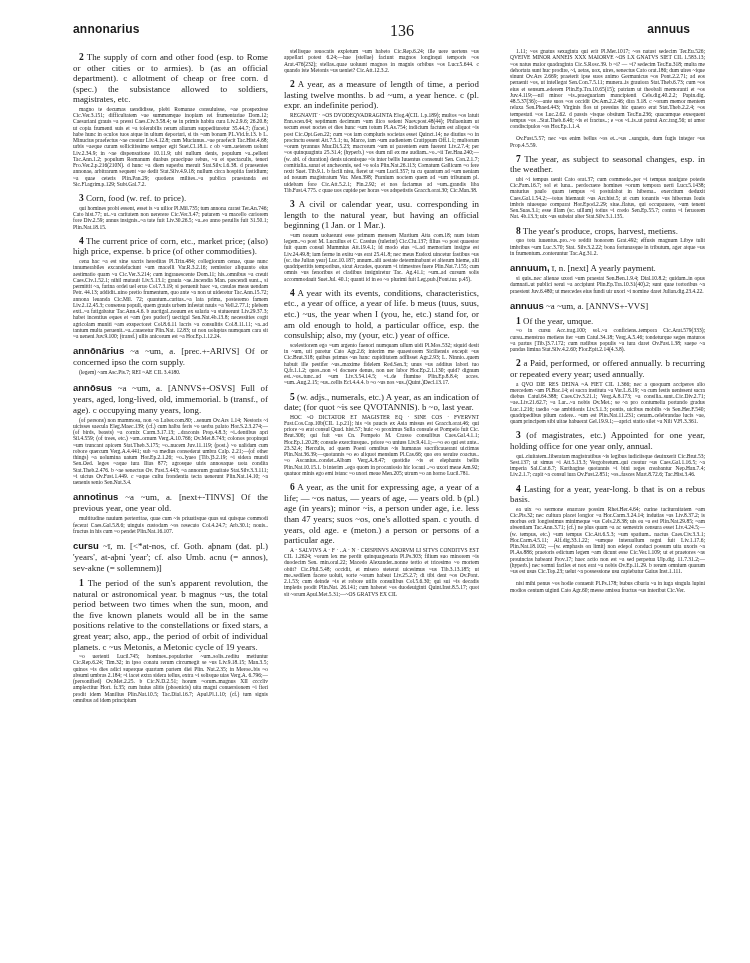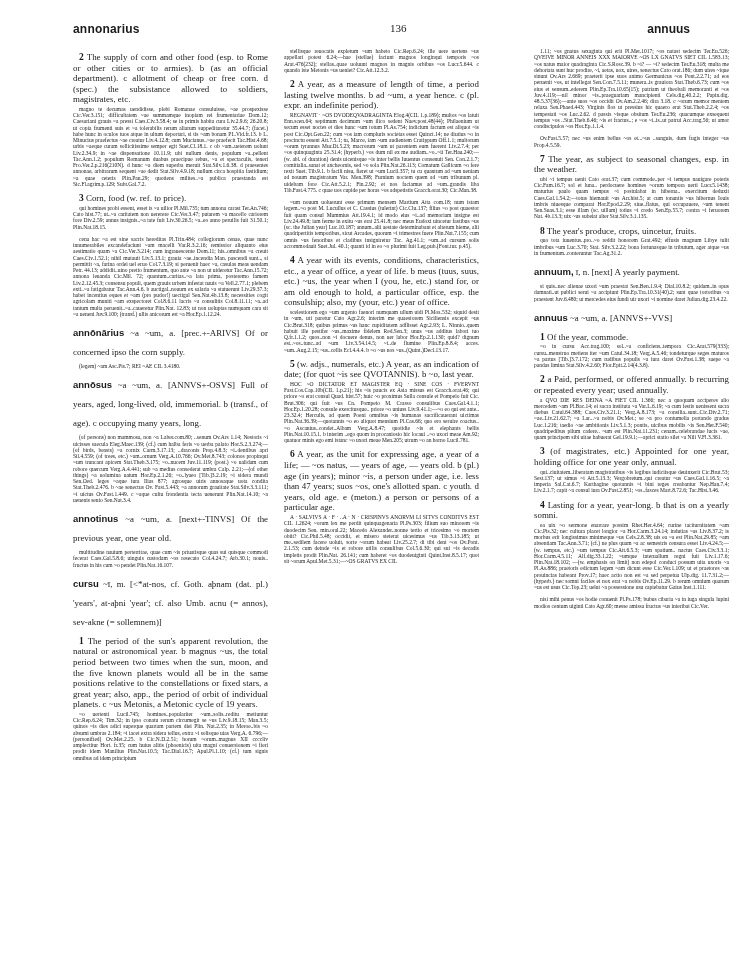--- a/index.html
+++ b/index.html
@@ -1,80 +1,82 @@
 <!DOCTYPE html>
 <html><head>
 <meta charset="utf-8">
 <style>
   html, body { margin: 0; padding: 0; background: #ffffff; }
   body { width: 750px; height: 963px; overflow: hidden; position: relative; color: #1a1a1a; font-family: "DejaVu Serif", serif; }
   .header { position: absolute; top: 22px; left: 0; width: 750px; height: 20px; }
   .guide-left { position: absolute; left: 73px; top: 0; font-family: "Liberation Sans", sans-serif; font-weight: bold; font-size: 12px; letter-spacing: 0.2px; }
-  .page-num { position: absolute; left: 390px; top: 0; font-family: "Liberation Serif", serif; font-size: 11px; }
+  .page-num { position: absolute; left: 390px; top: 0; font-family: "Liberation Serif", serif; font-size: 16px; }
   .guide-right { position: absolute; right: 60px; top: 0; font-family: "Liberation Sans", sans-serif; font-weight: bold; font-size: 12px; }
   .col { position: absolute; top: 48px; width: 195px; font-family: "Liberation Serif", serif; }
   .col1 { left: 73px; }
   .col2 { left: 284px; }
-  .col3 { left: 534px; }
+  .col3 { left: 510px; }
   .def { font-size: 8.9px; line-height: 10.6px; margin: 4px 0 1px 0; text-align: justify; }
   .def .num { font-weight: bold; font-size: 9.5px; }
   .cit { font-size: 5.5px; line-height: 6.25px; text-align: justify; margin: 0 0 6px 0; text-indent: 6px; }
-  .entry-head { font-size: 8.9px; line-height: 19px; margin: 5px 0 1px 0; text-align: justify; }
+  .entry-head { font-size: 8.9px; line-height: 11px; margin: 5px 0 1px 0; text-align: justify; }
   .hw { font-family: "Liberation Sans", sans-serif; font-weight: bold; font-size: 9.5px; }
   .def.indent { text-indent: 6px; }
 </style>
 </head>
 <body>
 
 <div class="header">
   <span class="guide-left">annonarius</span>
   <span class="page-num">136</span>
   <span class="guide-right">annuus</span>
 </div>
 
 <div class="col col1">
     <p class="def indent"><span class="num">2</span> <span>The supply of corn and other food (esp. to Rome or other cities or to armies). b (as an official department). c allotment of cheap or free corn. d (spec.) the subsistance allowed to soldiers, magistrates, etc.</span></p>
     <p class="cit">magno te decumas uendidisse, plebi Romanae consuluisse, ~ae prospexisse Cic.Ver.3.151; difficultatem ~ae summamque inopiam rei frumentariae Dom.12; Caesariani grauis ~a pressi Caes.Civ.3.58.4; se in primis habita cura Liv.2.9.6; 26.20.8; ut copia frumenti suis et ~a tolerabilis rerum aliarum suppeditaretur 35.44.7; (facet.) habe hunc in oculos tuos atque in ultum deportari, si tis ~am bonam PL.Vid.fr.13. b L. Minucius praefectus ~ae creatur Liv.4.12.8; cum Mucianus..~ae praefecit Tac.Hist.4.68; urbis ~aeque curam sollicitissime semper egit Suet.Cl.18.1. c ob ~am..ueterem uolunt Liv.2.34.9; in ~ae dispensatione 10.11.9; ubi nullum denis, populum ~a..pellent Tac.Ann.1.2; populum Romanum duabus praecipue rebus, ~a et spectaculis, teneri Fro.Ver.2.p.216(210N). d hunc ~a diem superba meruit Stat.Silv.1.6.38. d praesentes annonae, arbitrarum sequent ~ae dedit Stat.Silv.4.9.18; nullum circa hospitia fastidium; ~a quae ceteris Plin.Pan.29; quotiens milites..~a publica praestanda est Sic.Fl.agrim.p.129; Subt.Gal.7.2.</p>
     <p class="def indent"><span class="num">3</span> <span>Corn, food (w. ref. to price).</span></p>
     <p class="cit">qui homines probi essent, esset is ~a uilior Pl.Mil.735; tum annona carast Ter.An.746; Cato hist.77; ut..~a caritatem non uererere Cic.Ver.3.47; putarem ~a macello cariorem fore Div.2.59; annus insignis..~a tate fuit Liv.30.26.5; ~a..eo anno peruilis fuit 31.50.1; Plin.Nat.18.15.</p>
+    <p class="def indent"><span class="num">4</span> <span>The current price of corn, etc., market price; (also) high price, expense. b price (of other commodities).</span></p>
     <p class="cit">cena hac ~a est sine sacris hereditas Pl.Trin.484; collegiorum cenae, quae nunc innumerabiles excandefaciunt ~am macelli Var.R.3.2.16; remissior aliquanto eius aestimatio quam ~a Cic.Ver.3.214; cum ingrauescente Dom.11; his..omnibus ~a creuit Caes.Civ.1.52.1; nihil mutauit Liv.5.13.1; grauia ~ae..incendia Man. pascendi sunt.., si permittit ~a, farina ordei uel eruo Col.7.3.19; si peruenit haec ~a, casulas meas uendam Petr. 44.13; addidit..uino pretio frumentum, quo ante ~a non ut uideretur Tac.Ann.15.72; annona leuanda Cic.Mil. 72; quantum..caritas..~a lata prima, posteremo famem Liv.2.12.45.3; consensu populi, quem grauis urbem infestat nauis ~a Vell.2.77.1; plebem exti..~a fatigabatur Tac.Ann.4.6. b auctigal..nouum ex salaria ~a statuerunt Liv.29.37.3; habet incentius eques et ~am (pro pudor!) uectigal Sen.Nat.4b.13.8; necessities cogit agricolam muniti ~am exspectoret Col.8.6.11 lacris ~a consulitis Col.8.11.11; ~a..ad tantum multa peruenit..~a..caueretur Plin.Nat. 12.83; ut non uoluptas numquam cara sit ~a ueneni Juv.9.100; (transf.) ullis anicorum est ~a Hor.Ep.1.12.24.</p>
     <p class="entry-head"><span class="hw">annōnārius</span> <span>~a ~um, a. [prec.+-ARIVS] Of or concerned ipso the corn supply.</span></p>
     <p class="cit">(legem) ~am Asc.Pis.7; REI ~AE CIL 3.4180.</p>
     <p class="entry-head"><span class="hw">annōsus</span> <span>~a ~um, a. [ANNVS+-OSVS] Full of years, aged, long-lived, old, immemorial. b (transf., of age). c occupying many years, long.</span></p>
     <p class="cit">(of persons) non mammosa, non ~a Laber.com.80; ..senum Ov.Ars 1.14; Nestoris ~i uicisses saecula Eleg.Maec.139; (cf.) cum halba feris ~o uerba palato Hor.S.2.3.274;—(of birds, beasts) ~a cornix Carm.3.17.13; ..draconis Prop.4.8.3; ~i..dentibus apri Sil.4.559; (of trees, etc.) ~am..ornum Verg.A.10.766; Ov.Met.8.743; colonos propinqui ~um truncant apicem Stat.Theb.3.175; ~o..nucem Juv.11.119; (post.) ~o ualidam cum robore quercum Verg.A.4.441; sub ~a medius consederat umbra Calp. 2.21;—(of other things) ~a uolumina uatum Hor.Ep.2.1.26; ~o..lyaeo [Tib.]3.2.19; ~i sidera mundi Sen.Oed. leges ~aque iura Ilias 877; agrosque uiris annosaque uota condita Stat.Theb.2.476. b ~ae senectus Ov. Fast.5.443; ~a annorum grauitate Stat.Silv.3.3.111; ~i uictus Ov.Fast.1.449. c ~aque cultu frondentia tecta uenerunt Plin.Nat.14.10; ~a uenenis senio Sen.Nat.3.4.</p>
     <p class="entry-head"><span class="hw">annotinus</span> <span>~a ~um, a. [next+-TINVS] Of the previous year, one year old.</span></p>
     <p class="cit">multitudine nauium perterritae, quae cum ~is priuatisque quas sui quisque commodi fecerat Caes.Gal.5.8.6; uinguis custodam ~os resecato Col.4.24.7; Arb.30.1; nouis.. fructus in his cum ~o pendet Plin.Nat.16.107.</p>
     <p class="entry-head"><span class="hw">cursu</span> <span>~ī, m. [&lt;*at-nos, cf. Goth. aþnam (dat. pl.) 'years', at-aþni 'year'; cf. also Umb. acnu (= annos), sev-akne (= sollemnem)]</span></p>
     <p class="def indent"><span class="num">1</span> <span>The period of the sun's apparent revolution, the natural or astronomical year. b magnus ~us, the total period between two times when the sun, moon, and the five known planets would all be in the same positions relative to the constellations or fixed stars, a great year; also, app., the period of orbit of individual planets. c ~us Metonis, a Metonic cycle of 19 years.</span></p>
     <p class="cit">~o uertenti Lucil.745; homines..populariter ~um..solis..reditu metiuntur Cic.Rep.6.24; Tim.32; in ipso conatu rerum circumegit se ~us Liv.9.18.15; Man.3.5; quinos ~is dies adici superque quartam partem diei Plin. Nat.2.35; in Meroe..bis ~o absumi umbras 2.184; ~i iacet extra sidera tellus, extra ~i solisque uias Verg.A. 6.796;—(personified) Ov.Met.2.25. b Cic.N.D.2.51; horum ~orum..magnus XII ccccliv amplectitur Hort. fr.35; cum huius alitis (phoenicis) uita magni conuersionem ~i fieri prodit idem Manilius Plin.Nat.10.5; Tac.Dial.16.7; Apul.Pl.1.10; (cf.) tum signis omnibus ad idem principium</p>
   </div>
 <div class="col col2">
     <p class="cit">stellisque reuocatis expletum ~um habeto Cic.Rep.6.24; ille uere uertens ~us appellari potest 6.24;—hae (stellae) faciunt magnos longinqui temporis ~os Arat.476(232); stellas..quae uoluunt magnos in magnis orbibus ~os Lucr.5.644. c quando iste Metonis ~us ueniet? Cic.Att.12.3.2.</p>
     <p class="def indent"><span class="num">2</span> <span>A year, as a measure of length of time, a period lasting twelve months. b ad ~um, a year hence. c (pl. expr. an indefinite period).</span></p>
     <p class="cit">REGNAVIT · ~OS DVODEQVADRAGINTA Elog.4(CIL 1.p.189); multos ~os latuit Enn.scen.64; septimum decimum ~um ilico sedent Naev.post.48(44); Philaenium ut secum esset noctes et dies hunc ~um totum Pl.As.754; indicium factum est aliquot ~is post Cic.Opt.Gen.22; cum ~os iam compluris societas esset Quinct.14; ne diutius ~o in procinctu essent Att.7.5.1; tu, Marce, iam ~um audientem Cratippum Off.1.1; multorum ~orum tyrannus Mur.Di.5.23; macrorum ~um ut parentem eum fuerent Liv.2.7.4; per ~os quinquaginta 25.31.4; (hyperb.) ~os dum nil ex me audiam..~o..~ii Ter.Hau.240;—(w. abl. of duration) denis uicenisque ~is inter bellis Iuuentus consenuit Sen. Con.2.1.7; comitialia..sanat et ancheornis, sed ~o sola Plin.Nat.26.113; Comatum Gallicum ~o fere rexit Suet. Tib.9.1. b facili nisu, fieret ut ~um Lucil.357; tu cu quantum ad ~um ueniam ad nouum magistratum Var. Men.398; Furnium noctem quem ad ~um tribunum pl. uidebam fore Cic.Att.5.2.1; Fin.2.92; et nos faciamus ad ~um..grandis liba Tib.Fast.4.775. c quae uos cupide per horas ~os adspetistis Gracch.orat.30; Cic.Man.38.</p>
+    <p class="def indent"><span class="num">3</span> <span>A civil or calendar year, usu. corresponding in length to the natural year, but having an official beginning (1 Jan. or 1 Mar.).</span></p>
     <p class="cit">~um nouum uoluerunt esse primum mensem Martium Atta com.18; num istam legem..~o post M. Lucullus et C. Cassius (tulerint) Cic.Clu.137; filius ~o post quaestor fuit quam consul Mummius Att.19.4.1; id modo eius ~i..ad memoriam insigne est Liv.24.49.8; iam ferme in exitu ~us erat 25.41.8; nec meus Eudoxi uincetur fastibus ~us (sc. the Julian year) Luc.10.187; annum..alii aestate determinabant et alterum hieme, alii quadripertitis temporibus, sicut Arcades, quorum ~i trimestres fuere Plin.Nat.7.155; cum omnis ~us fenoribus et cladibus insigniretur Tac. Ag.41.1; ~um..ad cursum solis accommodauit Suet.Jul. 40.1; quanti id in eo ~o plurimi fuit Leg.pub.(Font.tur. p.45).</p>
     <p class="def indent"><span class="num">4</span> <span>A year with its events, conditions, characteristics, etc., a year of office, a year of life. b meus (tuus, suus, etc.) ~us, the year when I (you, he, etc.) stand for, or am old enough to hold, a particular office, esp. the consulship; also, my (your, etc.) year of office.</span></p>
     <p class="cit">scelestiorem ego ~um argento faenori numquam ullum uidi Pl.Mos.532; siquid desit in ~um, uti paretur Cato Agr.2.6; interim me quaestorem Siciliensis excepit ~us Cic.Brut.318; quibus primus ~us hanc cupiditatem adflisset Agr.2.93; L. Ninnio..quem habuit ille pestifer ~us..maxime fidelem Red.Sen.3; unus ~us additus labori tuo Q.fr.1.1.2; quos..non ~i docuere denus, non uer labor Hor.Ep.2.1.130; quid? dignum est..~os..tunc..ad ~um Liv.3.54.14.5; ~i..de flumine Plin.Ep.8.8.4; acces. ~um..Aug.2.15; ~us..cellis Ecl.4.4.4. b ~o ~us nos ~us..(Quint.)Decl.13.17.</p>
     <p class="def indent"><span class="num">5</span> <span>(w. adjs., numerals, etc.) A year, as an indication of date; (for quot ~is see QVOTANNIS). b ~o, last year.</span></p>
     <p class="cit">HOC ~O DICTATOR ET MAGISTER EQ · SINE COS · FVERVNT Fast.Cos.Cap.10b(CIL 1.p.21); his ~is paucis ex Asia missus est Gracch.orat.46; qui priore ~o erat consul Quad. hist.57; huic ~o proximus Sulla consule et Pompeio fuit Cic. Brut.306; qui fuit ~us Cn. Pompeio M. Crasso consulibus Caes.Gal.4.1.1; Hor.Ep.1.20.28; consule exercitusque.. priore ~o uniuss Liv.9.41.1;—~o eo qui est ante.. 23.32.4; Herculis, ad quem Poeni omnibus ~is humanas sacrificauerant uictimas Plin.Nat.36.39;—quotannis ~o eo aliquot mensium Pl.Cas.66; quo ero seruire coactus.. ~o Ascanius..condet..Albam Verg.A.8.47; quotidie ~is et elephants bellis Plin.Nat.10.15.1. b interim ..ego quom in procaniosio hic locaui ..~o uxori meae Am.92; quatuor minis ego emi istanc ~o uxori meae Men.205; utrum ~o an horno Lucil.781.</p>
     <p class="def indent"><span class="num">6</span> <span>A year, as the unit for expressing age, a year of a life; — ~os natus, — years of age, — years old. b (pl.) age (in years); minor ~is, a person under age, i.e. less than 47 years; suos ~os, one's allotted span. c youth. d years, old age. e (meton.) a person or persons of a particular age.</span></p>
     <p class="cit">A · SALVIVS A · F · ..A · N · CRISPINVS ANORVM LI SITVS CONDITVS EST CIL 1.2624; ~orum lex me perdit quinquagenaria Pl.Ps.303; filium suo minorem ~is duodecim Sen. min.oral.22; Macedo Alexander..nonne tertio et tricesimo ~o mortem obiit? Cic.Phil.5.48; occidit, et misero steterat uicesimus ~us Tib.3.13.185; ut me..sedilem facere uoluit, sorte ~orum habeat Liv.25.2.7; di tibi dent ~os Ov.Pont. 2.1.53; cum deinde ~is et robore utilis consulibus Col.5.6.30; qui sui ~is decadis impletis prodit Plin.Nat. 26.141; cum haberet ~os duodeuiginti Quint.Inst.8.5.17; quot sit ~orum Apul.Met.5.31;—~OS GRATVS EX CIL</p>
   </div>
 <div class="col col3">
     <p class="cit">1.11; ~os gnatus sexaginta qui erit Pl.Mer.1017; ~os natast sedecim Ter.Eu.526; QVEIVE MINOR ANNEIS XXX MAIORVE ~OS LX GNATVS SIET CIL 1.583.13; ~os natus maior quadraginta Cic.S.Rosc.39. b ~i? — ~i? sedecim Ter.Eu.318; multa me dehortata sunt huc prodire, ~i, aetas, uox, uires, senectus Cato orat.186; dum uires ~ique sinunt Ov.Ars 2.669; praeterit ipse suos animo Germanicus ~os Pont.2.2.71; ad eos peruenit ~os, ut intellegat Sen.Con.7.5.11; munera..is grauiora Stat.Theb.6.73; cum ~os eius et sensum..ederem Plin.Ep.Tra.10.65(15); patriam ut theobali memoranti et ~os Juv.4.119;—nil minor ~is..praeguariam mancipienti Cels.dig.40.2.2; Papin.dig. 48.5.37(36);—ante suos ~os occidit Ov.Am.2.2.46; dira 3.18. c ~orum memor mentem relaxa Sen.Phaed.443; Virginis flos ut pressius hic quaero erat Stat.Theb.2.2.4; ~os tempestati ~os Luc.2.62. d passis ~isque obsitum Ter.Eu.236; quacumque exsequent tempus ~os ..Stat.Theb.6.46; ~is et fractus..; e ~os ~i..is..ut patrui Acc.trag.56; ut amor condiscipulos ~os Hor.Ep.1.1.4.</p>
     <p class="cit">Ov.Fast.5.57; nec ~us enim bellus ~os et...~us ..sanguis, dum fugis integer ~us Prop.4.5.59.</p>
     <p class="def indent"><span class="num">7</span> <span>The year, as subject to seasonal changes, esp. in the weather.</span></p>
     <p class="cit">ubi ~i tempus uenit Cato orat.37; cum commode..per ~i tempus nauigare poteris Cic.Fam.16.7; sol et luna.. perdocuere homines ~orum tempora uerti Lucr.5.1438; maturius paulo quam tempus ~i postulabat in hiberna.. exercitum deduxit Caes.Gal.1.54.2;—totus hiemauit ~us Arr.hist.5; at cum tonantis ~us hibernus Iouis imbris niuesque comparat Hor.Epod.2.29; siue..flatus, qui occupauere, ~um tenent Sen.Suas.3.1; esse illam (sc. uillam) totius ~i credo Sen.Ep.55.7; contra ~i feruorem Nat. 4b.13.3; uix ~us subeiat alter Stat.Silv.3.1.135.</p>
-    <p class="def indent"><span class="num">8</span> <span>The year's produce, crops, uincetur, fruits.</span></p>
+    <p class="def indent"><span class="num">8</span> <span>The year's produce, crops, harvest, metiens.</span></p>
     <p class="cit">quo tota iuuentus..pro..~o reddit honorem Grat.492; effusis magnum Libye tulit imbribus ~um Luc.3.70; Stat. Silv.3.2.22; bona fortunasque in tributum, ager atque ~us in frumentum..conteruntur Tac.Ag.31.2.</p>
     <p class="entry-head"><span class="hw">annuum,</span> <span>ī, n. [next] A yearly payment.</span></p>
     <p class="cit">si quis..nec alienae uxori ~um praestat Sen.Ben.1.9.4; Dial.10.8.2; quidam..in opus damnati..ut publici serui ~a accipiunt Plin.Ep.Tra.10.31(40).2; sunt quae tortoribus ~a praestent Juv.6.480; ut mercedes eius fundi uir uxori ~i nomine daret Julian.dig.23.4.22.</p>
     <p class="entry-head"><span class="hw">annuus</span> <span>~a ~um, a. [ANNVS+-VVS]</span></p>
-    <p class="def indent"><span class="num">1</span> <span>Of the year, commode.</span></p>
+    <p class="def indent"><span class="num">1</span> <span>Of the year, umque.</span></p>
     <p class="cit">~o in cursu Acc.trag.100; sol..~a conficiens..tempora Cic.Arat.579(333); cursu..menstruo metiens iter ~um Catul.34.18; Verg.A.5.46; tondeturque seges maturos ~a partus [Tib.]3.7.172; cum rudibus populis ~a iura daret Ov.Fast.1.38; saepe ~a pandas limina Stat.Silv.4.2.60; Flor.Epit.2.14(4.3.8).</p>
     <p class="def indent"><span class="num">2</span> <span>a Paid, performed, or offered annually. b recurring or repeated every year; used annually.</span></p>
     <p class="cit">a QVO DIE RES DEINA ~A FIET CIL 1.366; nec a quoquam acciperes alio mercedem ~am Pl.Bac.14; ei sacra instituta ~a Var.L.6.19; ~a cum festis uenissent sacra diebus Catul.64.388; Caes.Civ.3.21.1; Verg.A.8.173; ~a consilia..sunt..Cic.Div.2.71; ~ae..Liv.21.62.7; ~a Lar...~a nobis Ov.Met.; se ~a pro contumelia portando gradus Luc.1.216; taedio ~ae ambitionis Liv.5.1.3; pontis, uicibus mobilis ~is Sen.Her.F.540; quadripedibus pilum cadere.. ~um est Plin.Nat.11.231; cenam..celebrandae lucis ~ae, quam principem sibi uitae habuerat Gel.19.9.1;—aprici statio silet ~a Nili V.Fl.3.361.</p>
     <p class="def indent"><span class="num">3</span> <span>(of magistrates, etc.) Appointed for one year, holding office for one year only, annual.</span></p>
     <p class="cit">qui..ciuitatem..liberatam magistratibus ~is legibus iudiciisque deuinxerit Cic.Brut.53; Sest.137; ut simus ~i Att.5.13.3; Vergobretum..qui creatur ~us Caes.Gal.1.16.5; ~a imperia Sal.Cat.6.7; Karthagine quotannis ~i bini reges creabantur Nep.Han.7.4; Liv.2.1.7; capit ~a consul iura Ov.Fast.2.851; ~os..fasces Mart.8.72.6; Tac.Hist.3.46.</p>
-    <p class="def indent"><span class="num">4</span> <span>Lasting for a year, year-long. b that is on a yearly somni.</span></p>
+    <p class="def indent"><span class="num">4</span> <span>Lasting for a year, year-long. b that is on a rebus basis.</span></p>
     <p class="cit">ea uix ~o sermone enarrare possim Rhet.Her.4.64; curine taciturnitatem ~am Cic.Pis.32; nec cultura placet longior ~a Hor.Carm.3.24.14; indutias ~as Liv.8.37.2; is morbus erit longissimus minimeque ~us Cels.2.8.38; uis ea ~a est Plin.Nat.29.85; ~am absentiam Tac.Ann.3.71; (cf.) ne plus quam ~a ac semestris censura esset Liv.4.24.5;—(w. tempus, etc.) ~um tempus Cic.Att.6.5.3; ~um spatium.. nactus Caes.Civ.3.3.1; Hor.Carm.4.5.11; Alf.dig.33.1.22; ~umque interuallum regni fuit Liv.1.17.6; Plin.Nat.18.102; —(w. emphasis on limit) non edepol conduci possum uita uxoris ~a Pl.As.886; praetoris edictum legem ~am dicunt esse Cic.Ver.1.109; ut et praetores ~as prouincias habeant Prov.17; haec actio non est ~a sed perpetua Ulp.dig. 11.7.31.2;—(hyperb.) nec somni faciles et nox erat ~a nobis Ov.Ep.11.29. b rerum omnium quarum ~us est usus Cic.Top.23; uelut ~a possessione usu capiebatur Gaius Inst.1.111.</p>
     <p class="cit">nisi mihi penus ~os hodie conuenit Pl.Ps.178; bubus cibaria ~a in iuga singula lupini modios centum uiginti Cato Agr.60; messe amissa fructus ~us interibat Cic.Ver.</p>
   </div>
 
 </body></html>

